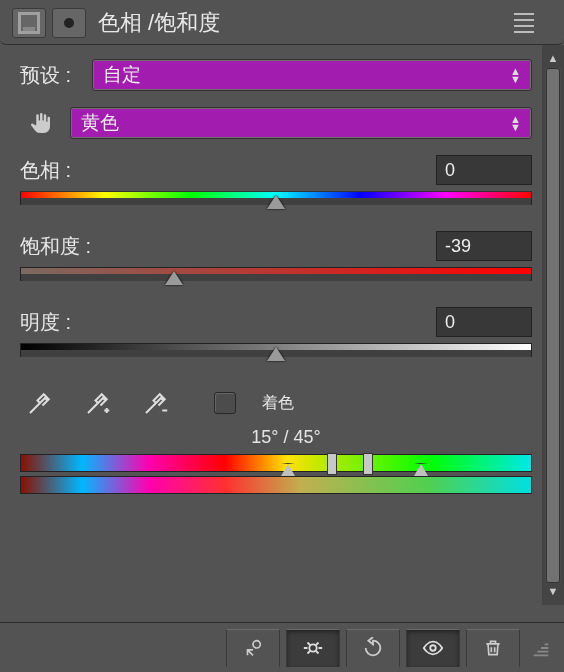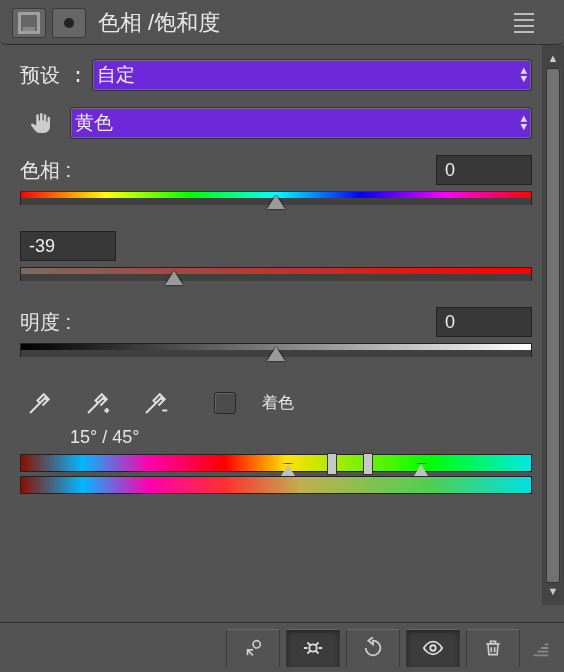--- a/index.html
+++ b/index.html
@@ -63,26 +63,26 @@
   .scroll-col {
     width: 22px;
     background: #444;
     display: flex; flex-direction: column; align-items: center; padding: 6px 2px;
   }
   .scroll-arrow { color:#ccc; font-size:11px; height:15px; line-height:15px; }
   .scroll-track { flex:1; width:16px; background:#4a4a4a; margin:2px 0; position:relative; }
   .scroll-thumb { position:absolute; left:1px; top:0; width:14px; height:515px; background:#727272; border-radius:3px; border:1px solid #333; }
 
   
-  .row { display:flex; align-items:center; margin-bottom:14px;font-family:Liberation Mono, monospace; }
+  .row { display:flex; align-items:center; margin-bottom:14px; }
   .row-label { width:72px; font-size:20px; }
   .select {
-    flex:1; height:32px; background:#6d28d9;
+    flex:1; height:32px; background:#a21caf;
     border:1px solid #333; border-radius:3px;
-    display:flex; align-items:center; padding:0 4px;
+    display:flex; align-items:center; padding:0 10px;
     box-shadow: inset 0 0 0 1px #6e6e6e;
     color:#eee; font-size:19px;
     justify-content: space-between;
   }
   .sel-arrows { font-size:11px; line-height:7px; color:#ddd; display:flex; flex-direction:column; gap:1px;}
   .hand-icon {
     width: 40px; height: 36px; display:inline-flex; align-items:center; justify-content:center;
     margin-right: 10px; font-size: 28px; color:#ccc;
   }
 
@@ -130,21 +130,21 @@
 
   .eye-row { display:flex; align-items:center; gap:18px; margin-top:12px; }
   .eyedrop { width:40px; height:40px; display:flex; align-items:center; justify-content:center; color:#ddd; }
   .checkbox {
     width:22px; height:22px; background:#4c4c4c; border:1px solid #282828; border-radius:3px;
     box-shadow: inset 1px 1px 0 #666;
     margin-left: 20px;
   }
   .color-label { font-size:16px; margin-left:8px; }
 
-  .range-readout { display:flex; justify-content:space-between; padding:4px 30px 4px 50px; font-size:18px; color:#e4e4e4; }
+  .range-readout { display:flex; justify-content:center; padding:4px 30px 4px 50px; font-size:18px; color:#e4e4e4; }
 
   .range-strip-wrap { margin-top:2px; }
   .range-strip {
     height:18px; border:1px solid #222;
     background: linear-gradient(to right, #f00 0%, #ff0 16.6%, #0f0 33.3%, #0ff 50%, #00f 66.6%, #f0f 83.3%, #f00 100%);
     background: linear-gradient(to right,#8a1000,#00b8ff 12%,#ff00b0 25%,#ff0000 40%,#ffe200 52%,#00ff00 80%,#00e8e8 100%);
     position:relative; margin-bottom:4px;
   }
   .rs2 {
      background: linear-gradient(to right,#8a1000,#00b8ff 12%,#ff00b0 25%,#ff3030 40%,#c0b050 55%,#50d050 80%,#00e0e0 100%);
@@ -221,20 +221,21 @@
     <div class="param-row">
       <div class="param-label">色相 :</div>
       <input class="num-box" value="0" style="">
     </div>
     <div class="slider-area">
       <div class="hue-track"></div>
       <div class="thumb" style="left:calc(50% - 9px)"></div>
     </div>
 
     <div class="param-row">
+      <div class="param-label">饱和度 :</div>
       <input class="num-box" value="-39" style="">
     </div>
     <div class="slider-area">
       <div class="sat-track"></div>
       <div class="thumb" style="left:calc(30% - 9px)"></div>
     </div>
 
     <div class="param-row">
       <div class="param-label">明度 :</div>
       <input class="num-box" value="0" style="">

